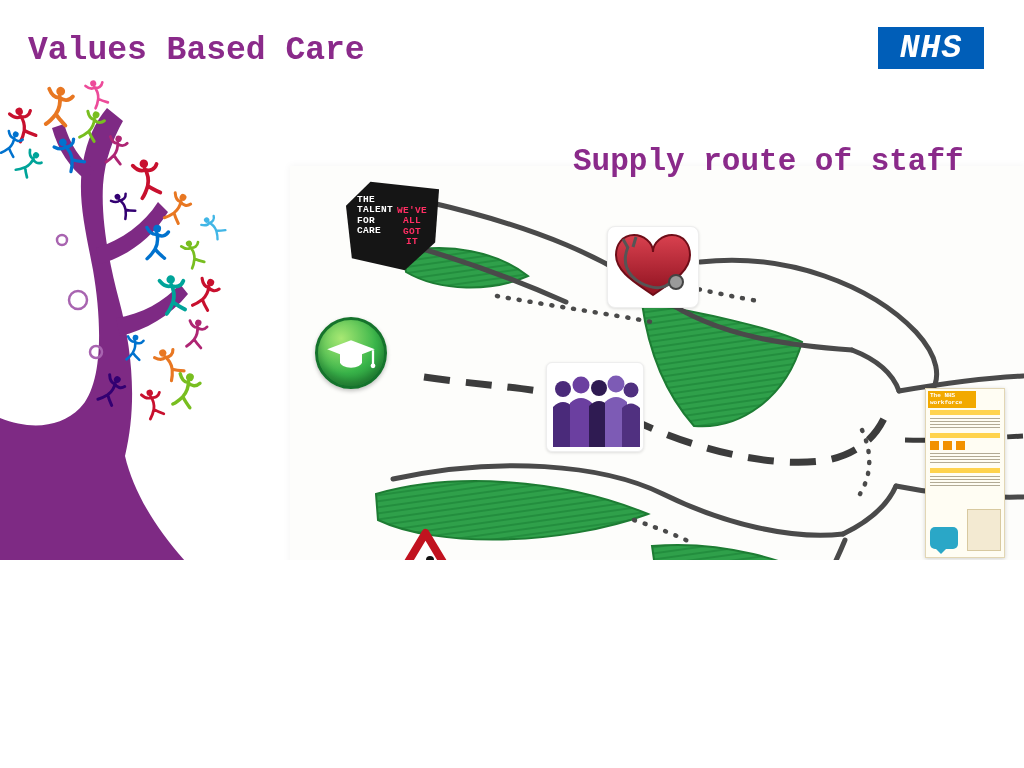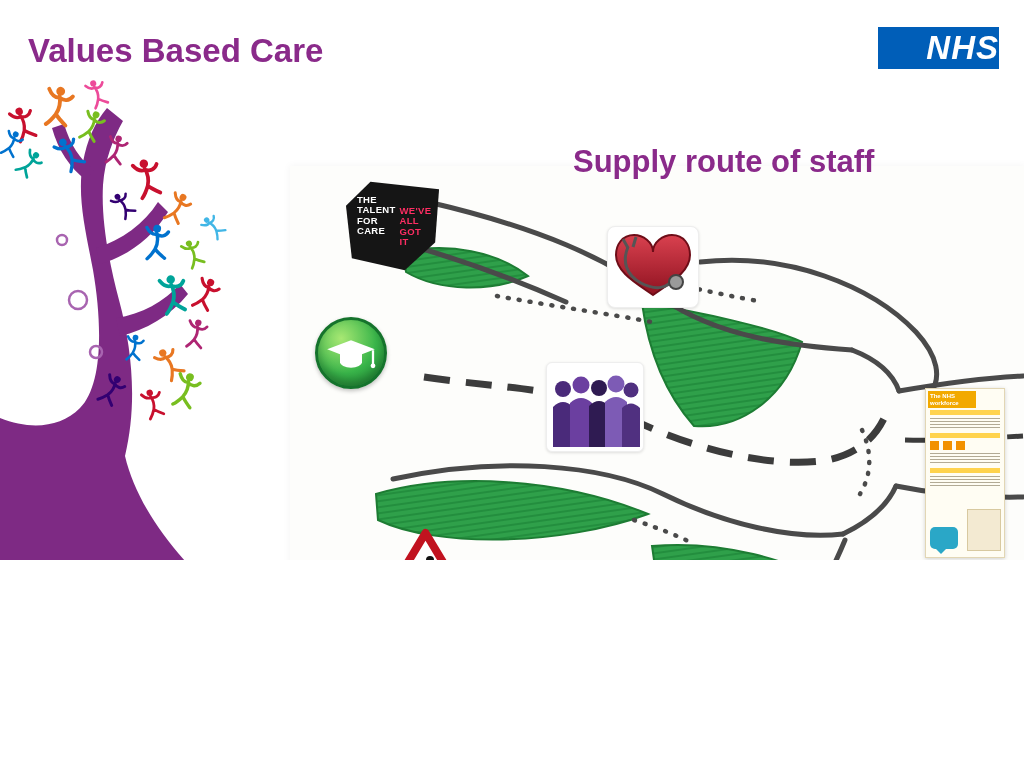--- a/index.html
+++ b/index.html
@@ -1,27 +1,27 @@
 <!DOCTYPE html>
 <html style="--title-purple: #8A2A8A; --nhs-blue: #005EB8; --tree-purple: #7E2A84; --band-purple: #5A1560; --road-gray: #4A4A4A; --grass-green: #2FA04A; --sign-black: #151515; --sign-pink: #FF2E63; --heart-red: #C5283D; --cross-green: #1FA06A;"><head>
 <meta charset="utf-8">
 <style>
   html,body{margin:0;padding:0;background:#fff;}
   .slide{position:relative;width:1024px;height:560px;background:#ffffff;overflow:hidden;
-         font-family:Liberation Sans, sans-serif;}
+         font-family:Liberation Mono, monospace;}
 
   
   .title{position:absolute;left:28px;top:32px;font-size:33px;font-weight:bold;
          color:var(--title-purple,#8A2A8A);letter-spacing:0;}
   .subtitle{position:absolute;left:573px;top:144px;font-size:31px;font-weight:bold;
          color:var(--title-purple,#8A2A8A);}
   .nhs-logo{position:absolute;left:878px;top:27px;width:106px;height:42px;
          background:var(--nhs-blue,#005EB8);color:#fff;display:flex;align-items:center;
-         justify-content:flex-end;font-weight:bold;font-style:italic;font-size:33px;
-         letter-spacing:1px;padding-left:15px;}
+         justify-content:center;font-weight:bold;font-style:italic;font-size:33px;
+         letter-spacing:1px;}
 
   
   .paper{position:absolute;left:290px;top:166px;width:734px;height:522px;background:#fdfdfb;
          box-shadow:0 0 8px rgba(0,0,0,0.05);}
 
   
   .layer{position:absolute;left:0;top:0;width:1024px;height:768px;pointer-events:none;}
 
   .trunk{fill:var(--tree-purple,#7E2A84);}
   .band{fill:var(--band-purple,#5A1560);}
@@ -34,21 +34,21 @@
   .grass{fill:url(#grassPat);stroke:#1d7c33;stroke-width:2;}
 
   
   .sign{position:absolute;left:344px;top:180px;width:98px;height:92px;
         background:var(--sign-black,#151515);
         clip-path:polygon(27% 2%,97% 10%,93% 68%,62% 98%,8% 85%,2% 28%);
         display:flex;gap:4px;padding:15px 0 0 13px;box-sizing:border-box;}
   .sign span{display:block;font-size:9.5px;font-weight:bold;line-height:1.1;letter-spacing:.3px;}
   .sign .c1 span{color:#ffffff;}
   .sign .c2{margin-top:11px;}
-  .sign .c2 span{color:var(--sign-pink,#FF2E63);}
+  .sign .c2 span{color:var(--sign-pink,#FF2E63);text-align:center;}
 
   
   .grad{position:absolute;left:315px;top:317px;width:72px;height:72px;border-radius:50%;
         background:radial-gradient(circle at 35% 28%,#a8e873,#39b54a 55%,#1e8a35 95%);
         border:3px solid #15732c;box-sizing:border-box;
         box-shadow:inset 0 -6px 10px rgba(0,0,0,.25),0 2px 4px rgba(0,0,0,.25);}
   .grad svg{position:absolute;left:0;top:0;}
 
   
   .sticker{position:absolute;background:#fff;border:1px solid #eee;

